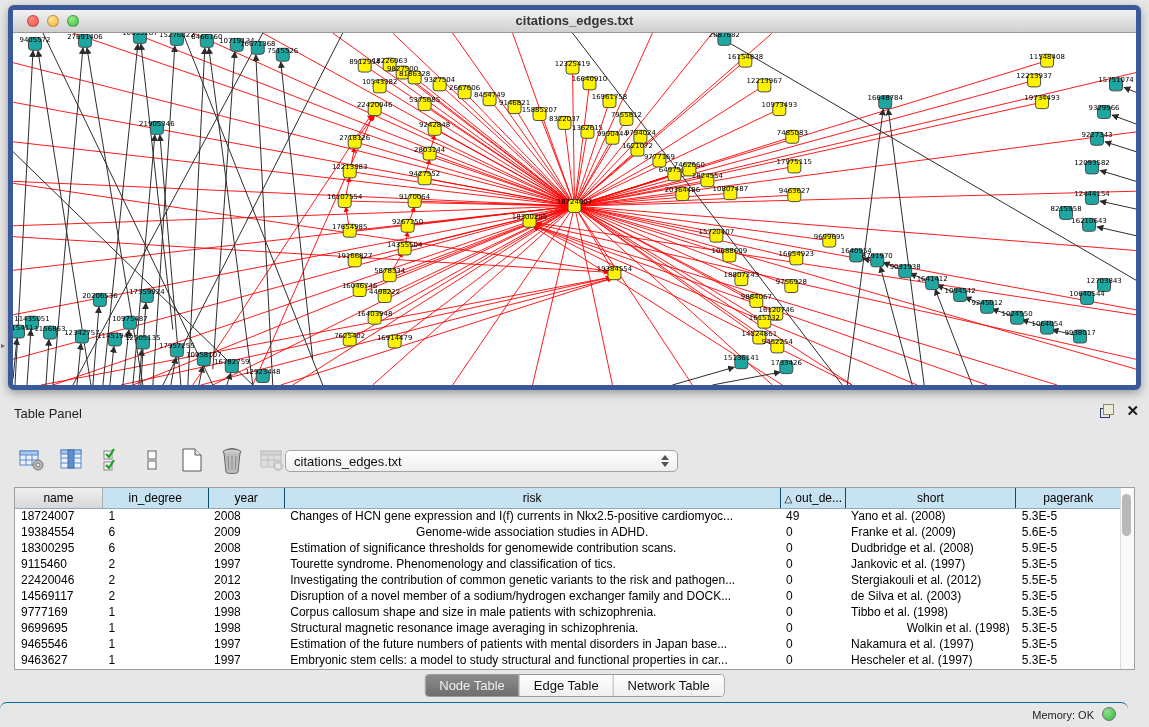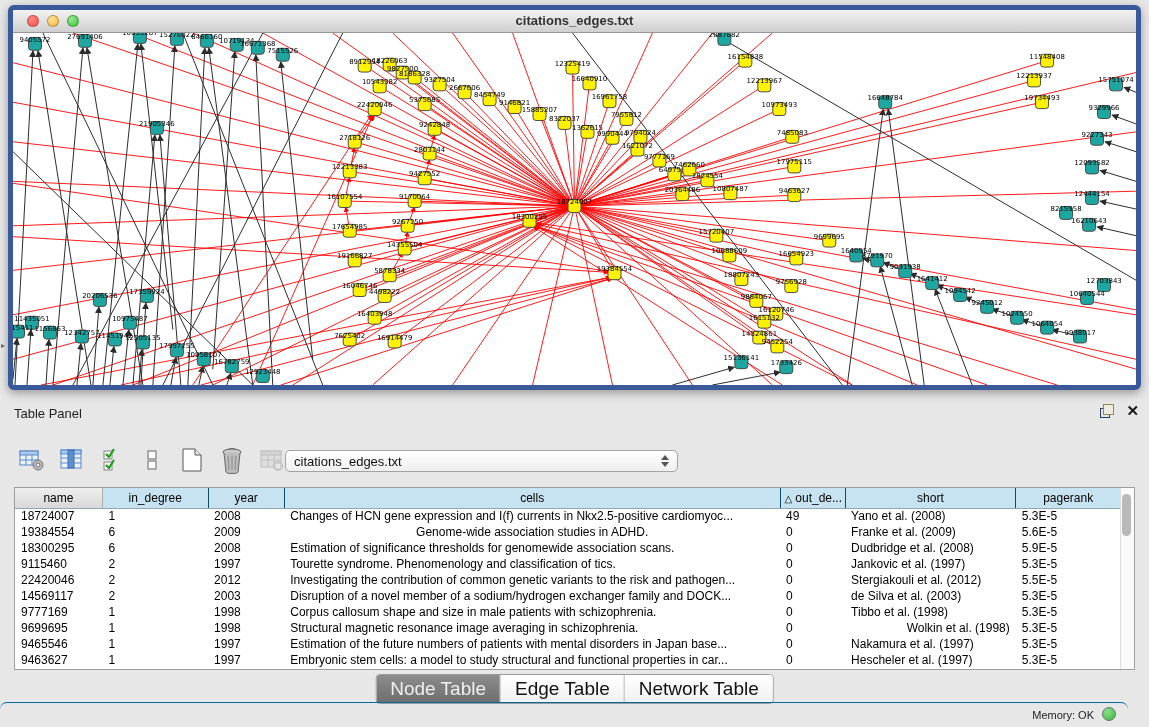--- a/index.html
+++ b/index.html
@@ -42,21 +42,21 @@
       border:1px solid #9E9E9E;box-sizing:border-box;overflow:hidden;}
   .dtable table{border-collapse:collapse;table-layout:fixed;width:1106px;font-size:12px;color:#000;}
   .dtable th{height:20px;background:#C7E3F2;border-right:1px solid #0c4a6e;border-bottom:1px solid #8FA9B6;
       font-weight:normal;text-align:center;overflow:hidden;white-space:nowrap;padding:0 4px;box-sizing:border-box;}
   .dtable th.first{background:linear-gradient(#EFEFEF,#D8D8D8);border-right:1px solid #ADADAD;}
   .dtable td{height:16px;padding:0 6px;white-space:nowrap;overflow:hidden;box-sizing:border-box;}
   .vscroll{position:absolute;right:0;top:0;width:13px;height:181px;background:#FAFAFA;border-left:1px solid #DDD;}
   .vthumb{position:absolute;left:1px;top:6px;width:9px;height:42px;border-radius:5px;background:#B9B9B9;}
   .sort-tri{font-size:10px;margin-right:3px;}
   .tabs{position:absolute;left:50%;top:674px;transform:translateX(-50%);display:inline-flex;
-      border:1px solid #9B9B9B;border-radius:4px;overflow:hidden;background:#fff;font-size:19px;}
+      border:1px solid #9B9B9B;border-radius:4px;overflow:hidden;background:#fff;font-size:13px;}
   .tab{padding:3px 14px;background:linear-gradient(#FFFFFF,#F0F0F0);color:#111;border-right:1px solid #A8A8A8;cursor:default;}
   .tab:last-child{border-right:none;}
   .tab.active{background:linear-gradient(#8C8C8C,#6E6E6E);color:#EFEFEF;}
   .statusbar{position:absolute;left:0;top:702px;width:1128px;height:25px;border-top:1px solid #0369a1;border-radius:7px;}
   .mem{position:absolute;right:34px;top:6px;font-size:11px;color:#222;}
   .mem-dot{position:absolute;right:12px;top:4px;width:14px;height:14px;border-radius:50%;
       background:radial-gradient(circle at 35% 30%,#8CE08C,#35B93C);border:1px solid #6F6F6F;box-sizing:border-box;}
   .edge-arrow{position:absolute;left:1px;top:341px;font-size:8px;color:#666;}
 </style>
 </head>
@@ -594,21 +594,21 @@
       </span>
   </div>
 
   <div class="dtable">
     <table>
       <thead>
           <tr id="thead-row">
             <th class="first" style="width: 86px;">name</th>
             <th style="width: 104px;">in_degree</th>
             <th style="width: 75px;">year</th>
-            <th style="width: 488px;">cells</th>
+            <th style="width: 488px;">risk</th>
             <th style="width: 64px;"><span class="sort-tri">△</span>out_de...</th>
             <th style="width: 168px;">short</th>
             <th style="width: 103px;">pagerank</th>
           </tr>
         </thead>
       <tbody id="tbody-rows">
           <tr>
             <td style="width: 86px;">18724007</td>
             <td style="width: 104px;">1</td>
             <td style="width: 75px;">2008</td>
@@ -623,21 +623,21 @@
             <td style="width: 75px;">2009</td>
             <td style="width: 488px; text-align: center;">Genome-wide association studies in ADHD.</td>
             <td style="width: 64px;">0</td>
             <td style="width: 168px;">Franke et al. (2009)</td>
             <td style="width: 121px;">5.6E-5</td>
           </tr>
           <tr>
             <td style="width: 86px;">18300295</td>
             <td style="width: 104px;">6</td>
             <td style="width: 75px;">2008</td>
-            <td style="width: 488px;">Estimation of significance thresholds for genomewide association scans.</td>
+            <td style="width: 488px;">Estimation of significance thresholds for genomewide contribution scans.</td>
             <td style="width: 64px;">0</td>
             <td style="width: 168px;">Dudbridge et al. (2008)</td>
             <td style="width: 121px;">5.9E-5</td>
           </tr>
           <tr>
             <td style="width: 86px;">9115460</td>
             <td style="width: 104px;">2</td>
             <td style="width: 75px;">1997</td>
             <td style="width: 488px;">Tourette syndrome. Phenomenology and classification of tics.</td>
             <td style="width: 64px;">0</td>

